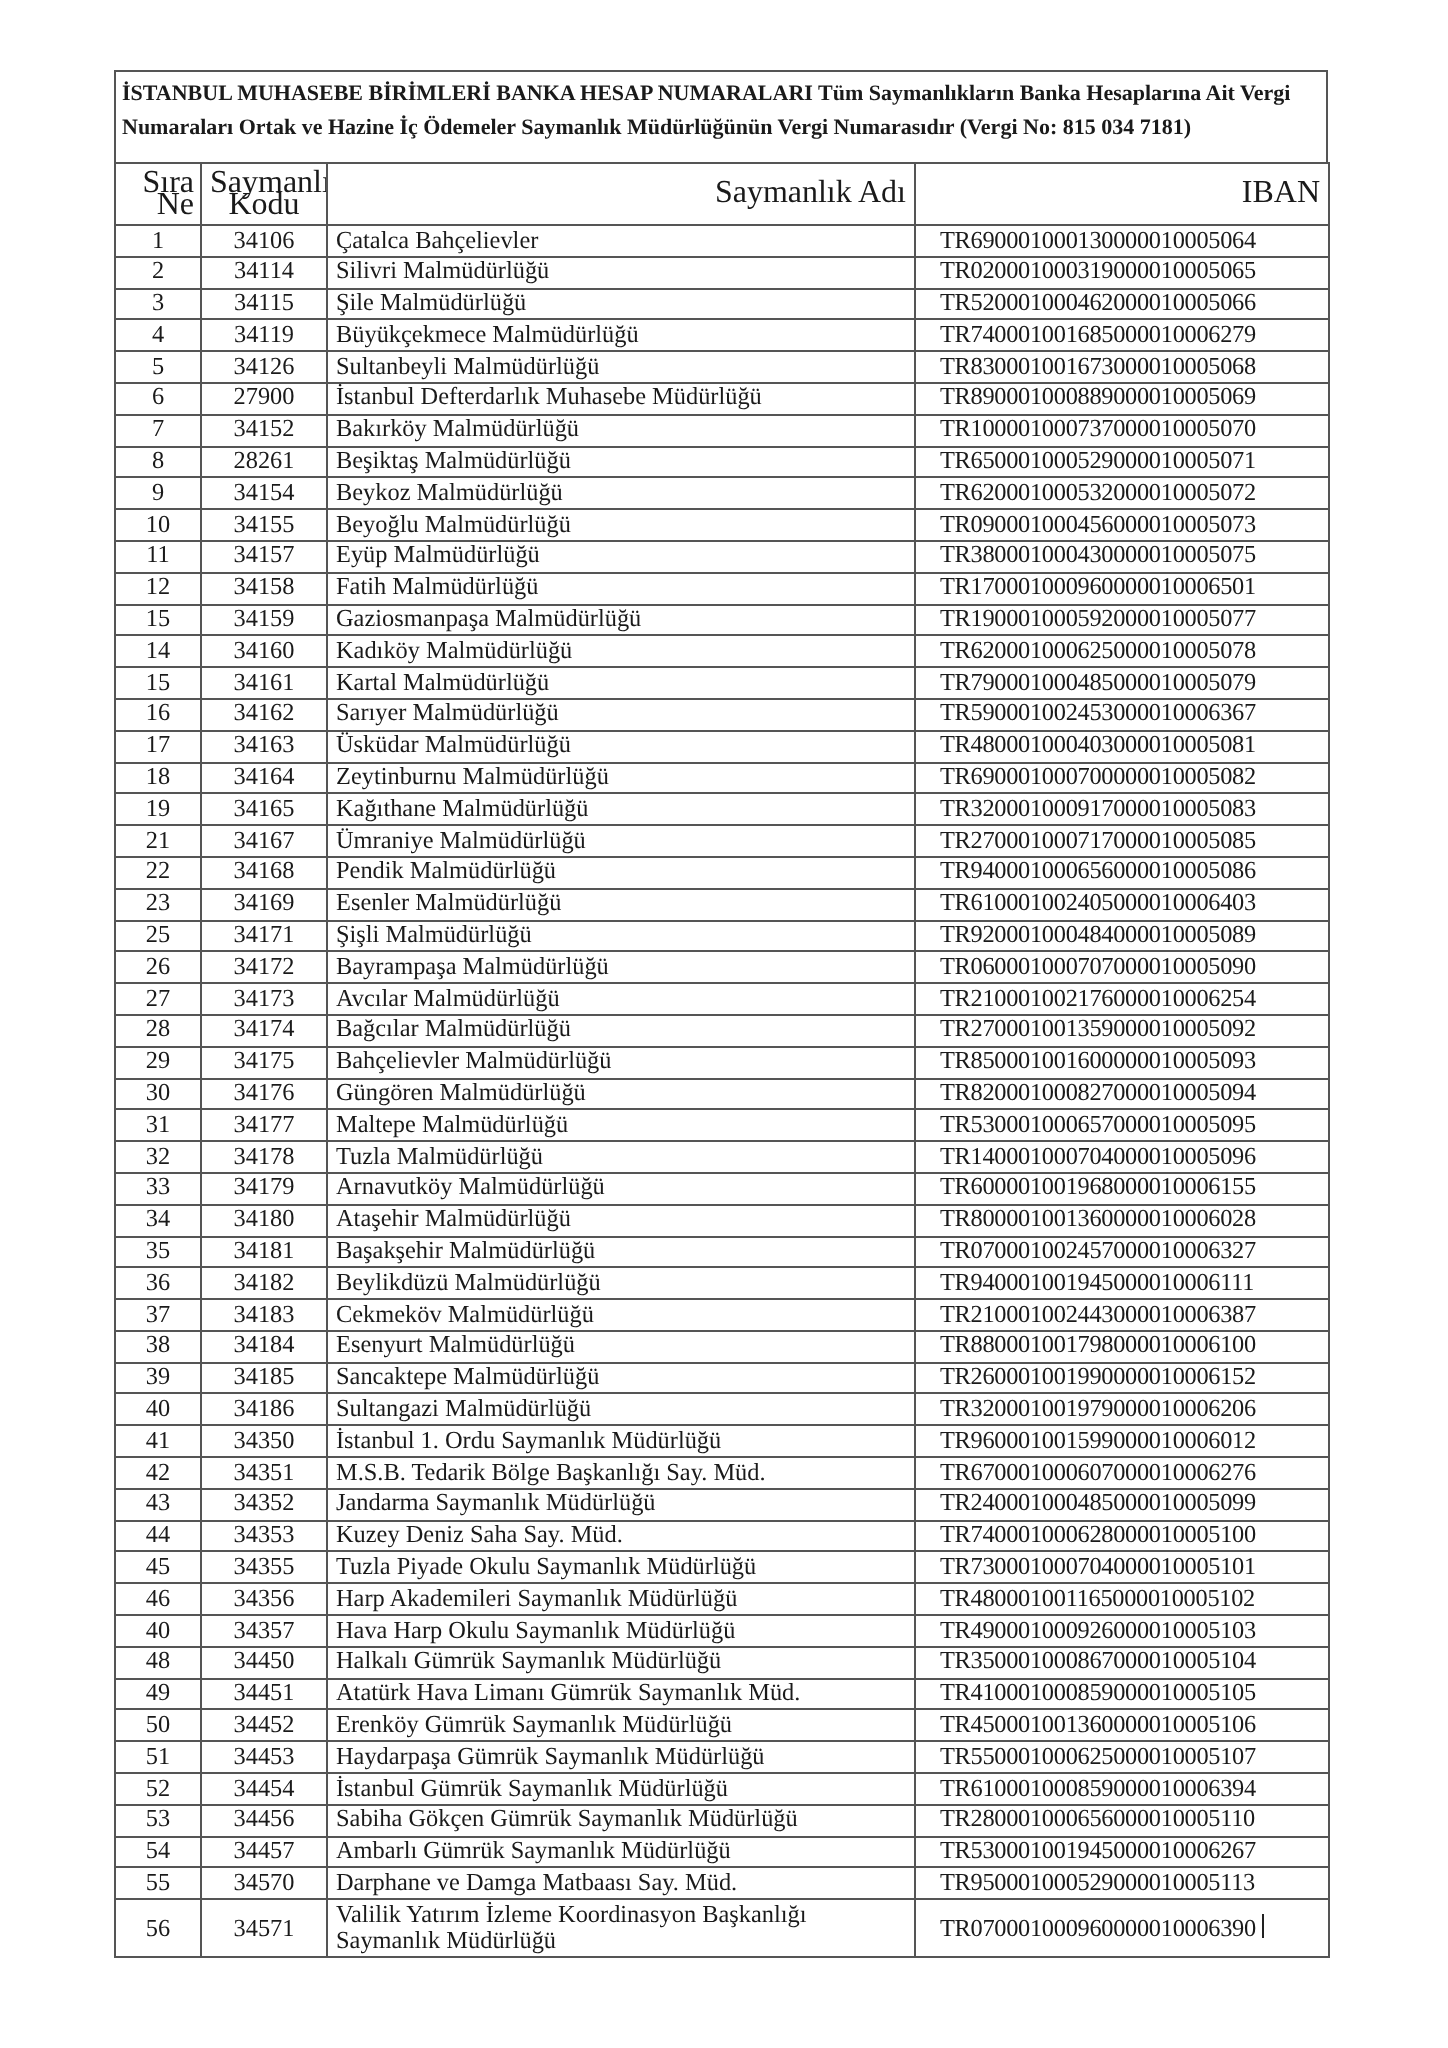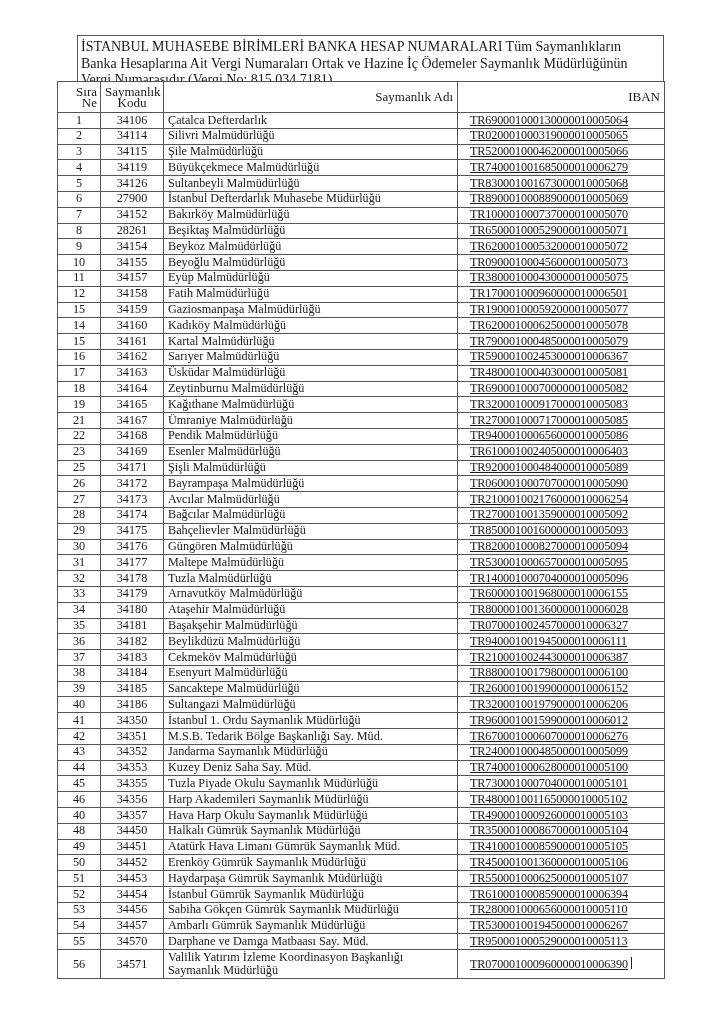--- a/index.html
+++ b/index.html
@@ -1,28 +1,28 @@
 <!DOCTYPE html>
 <html><head>
   <meta charset="utf-8">
   <style>
     html, body { margin: 0; padding: 0; background: #ffffff; }
     body { width: 724px; height: 1024px; position: relative; overflow: hidden;
       font-family: "Liberation Serif", "DejaVu Serif", serif; color: #1a1a1a; }
     #doc { position: absolute; left: 57px; top: 35px; width: 607px; }
     .title-box { border: 1px solid #555; border-bottom: none; padding: 3px 3px 2px 3px;
-      font-weight: normal; font-size: 14px; line-height: 16.5px; height: 46px; box-sizing: border-box; overflow: hidden; margin-left: 20px; }
+      font-weight: bold; font-size: 11px; line-height: 16.5px; height: 46px; box-sizing: border-box; overflow: hidden; }
     table { border-collapse: collapse; width: 607px; table-layout: fixed; font-size: 12.2px; }
     td, th { border: 1px solid #555; padding: 0 4px; height: 14.8px; line-height: 13.8px; white-space: nowrap; overflow: hidden; font-weight: normal; }
     col.c1 { width: 43px; } col.c2 { width: 63px; } col.c3 { width: 294px; } col.c4 { width: 207px; }
-    th { height: 30px; font-size: 13px; line-height: 11.5px; }
+    th { height: 30px; font-size: 16px; line-height: 11.5px; }
     th.c-name, th.c-iban { vertical-align: middle; text-align: right; }
     th.c-sira { text-align: right; padding-right: 3px; }
     .center { text-align: center; }
-    .iban { padding-left: 12px; letter-spacing: -0.15px; text-decoration: underline; }
+    .iban { padding-left: 12px; letter-spacing: -0.15px; }
     tr.tall td { height: 28px; line-height: 13px; white-space: normal; margin-top: 48px; }
     .cursor { display: inline-block; width: 1px; height: 12px; background: #222; margin-left: 3px; vertical-align: -1px; }
   </style>
 </head>
 <body>
 
 <div id="doc">
   <div class="title-box">İSTANBUL MUHASEBE BİRİMLERİ BANKA HESAP NUMARALARI Tüm Saymanlıkların Banka Hesaplarına Ait Vergi Numaraları Ortak ve Hazine İç Ödemeler Saymanlık Müdürlüğünün Vergi Numarasıdır (Vergi No: 815 034 7181)</div>
   <table>
     <colgroup>
@@ -42,21 +42,21 @@
           <div>Kodu</div>
         </th>
         <th class="center c-name">Saymanlık Adı</th>
         <th class="center c-iban">IBAN</th>
       </tr>
     </thead>
     <tbody id="rows">
         <tr>
           <td class="center">1</td>
           <td class="center">34106</td>
-          <td>Çatalca Defterdarlık</td>
+          <td>Çatalca Bahçelievler</td>
           <td class="iban">TR690001000130000010005064</td>
         </tr>
         <tr>
           <td class="center">2</td>
           <td class="center">34114</td>
           <td>Silivri Malmüdürlüğü</td>
           <td class="iban">TR020001000319000010005065</td>
         </tr>
         <tr>
           <td class="center">3</td>

